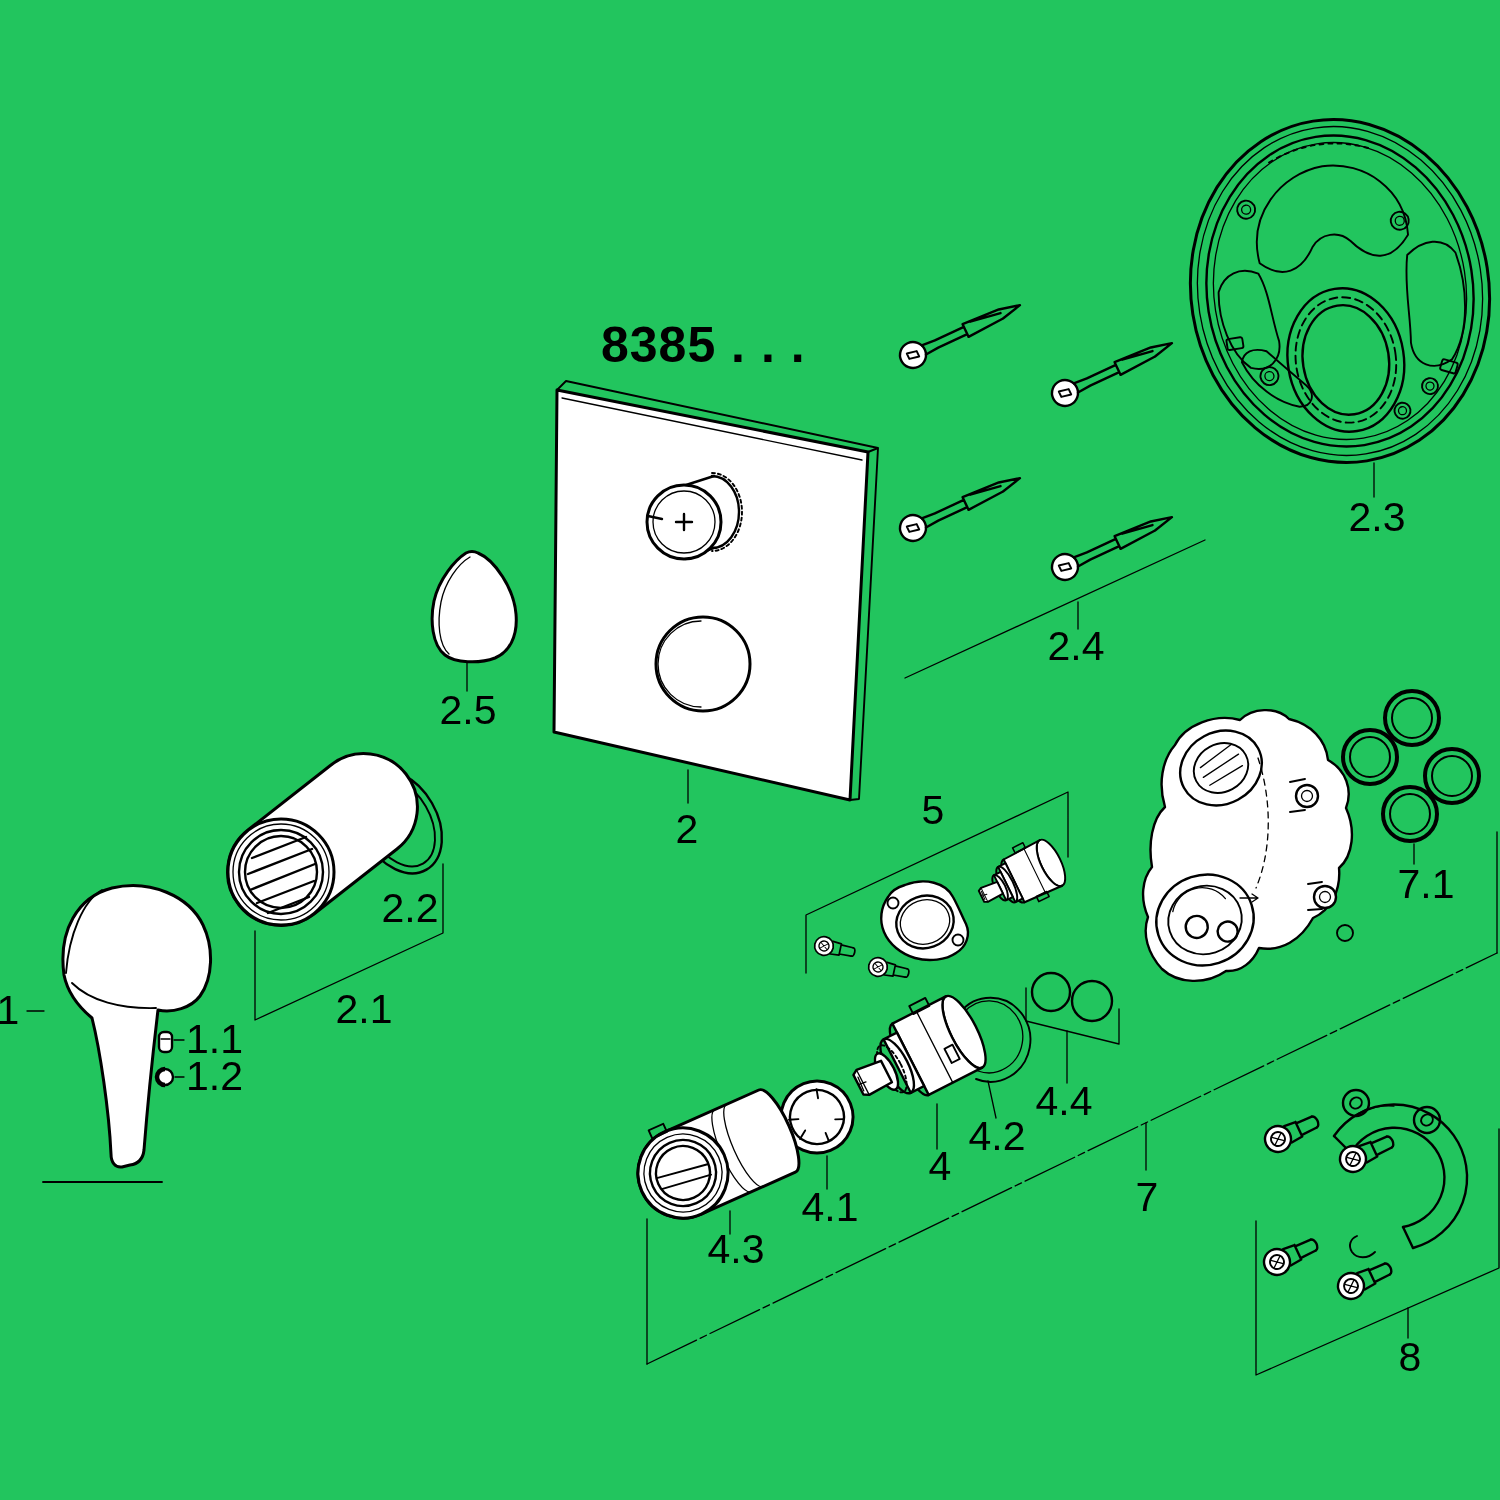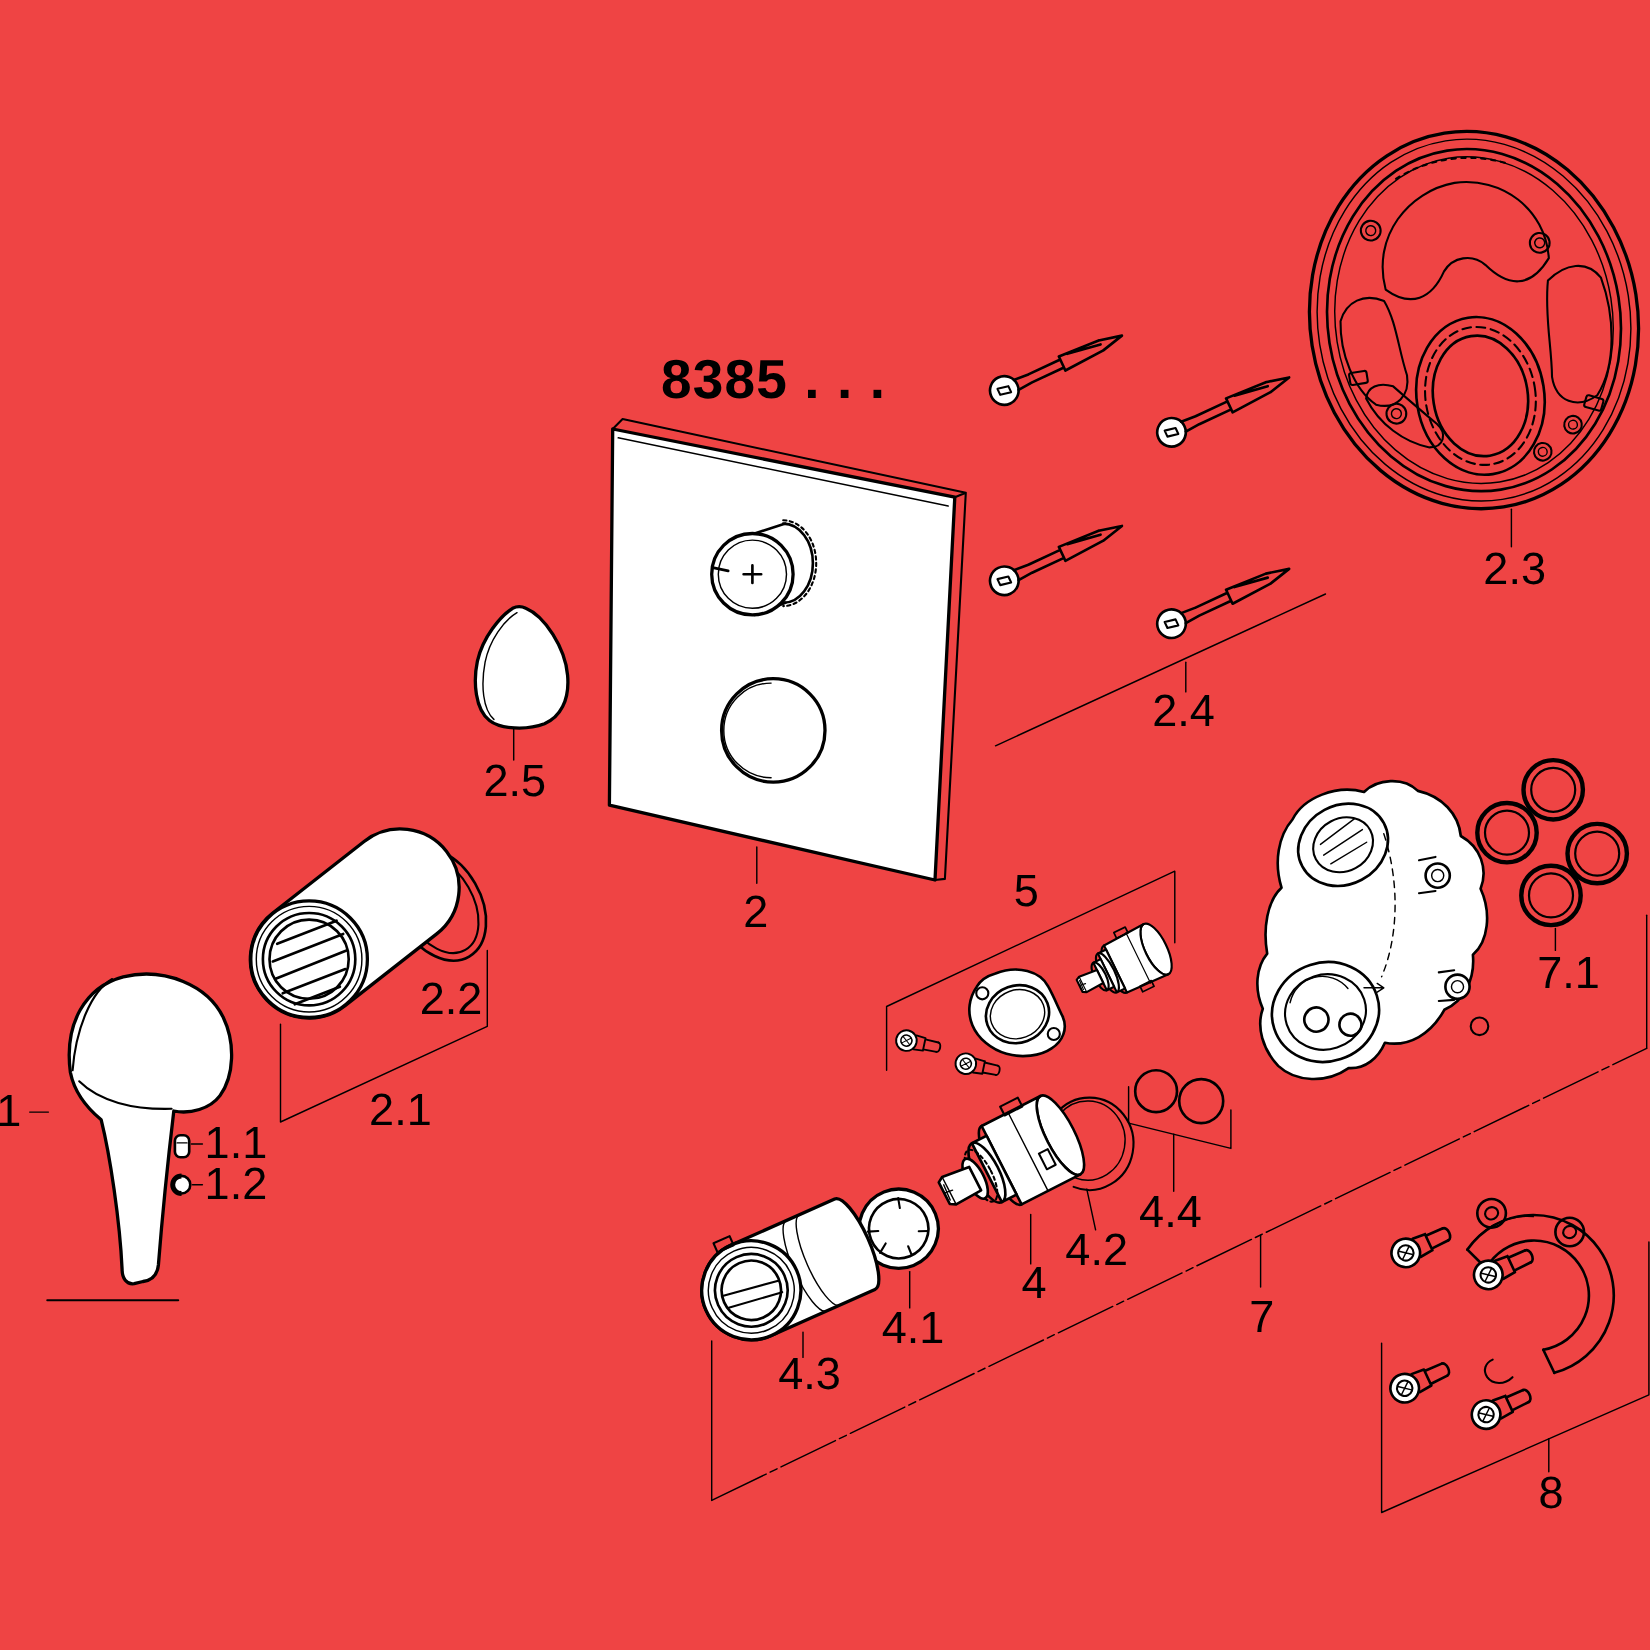--- a/index.html
+++ b/index.html
@@ -1,16 +1,16 @@
 <!DOCTYPE html>
 <html><head>
 <meta charset="utf-8">
 <style>
   html,body{margin:0;padding:0;background:#fff;}
-  .stage{position:relative;width:1500px;height:1500px;background:#ef4444;overflow:hidden;}
+  .stage{position:relative;width:1500px;height:1500px;background:#22c55e;overflow:hidden;}
   svg{display:block;}
   svg *{vector-effect:none;}
   text{font-family:"Liberation Sans","DejaVu Sans",sans-serif;fill:#000;}
   .lbl{font-size:41px;font-weight:400;}
   .ttl{font-size:50px;font-weight:700;letter-spacing:1px;}
   .s3{stroke:#000;stroke-width:3;fill:none;stroke-linecap:round;stroke-linejoin:round;}
   .s25{stroke:#000;stroke-width:2.4;fill:none;stroke-linecap:round;stroke-linejoin:round;}
   .s2{stroke:#000;stroke-width:1.9;fill:none;stroke-linecap:round;stroke-linejoin:round;}
   .s1{stroke:#000;stroke-width:1.3;fill:none;stroke-linecap:round;stroke-linejoin:round;}
   .wfill{fill:#fff;}

